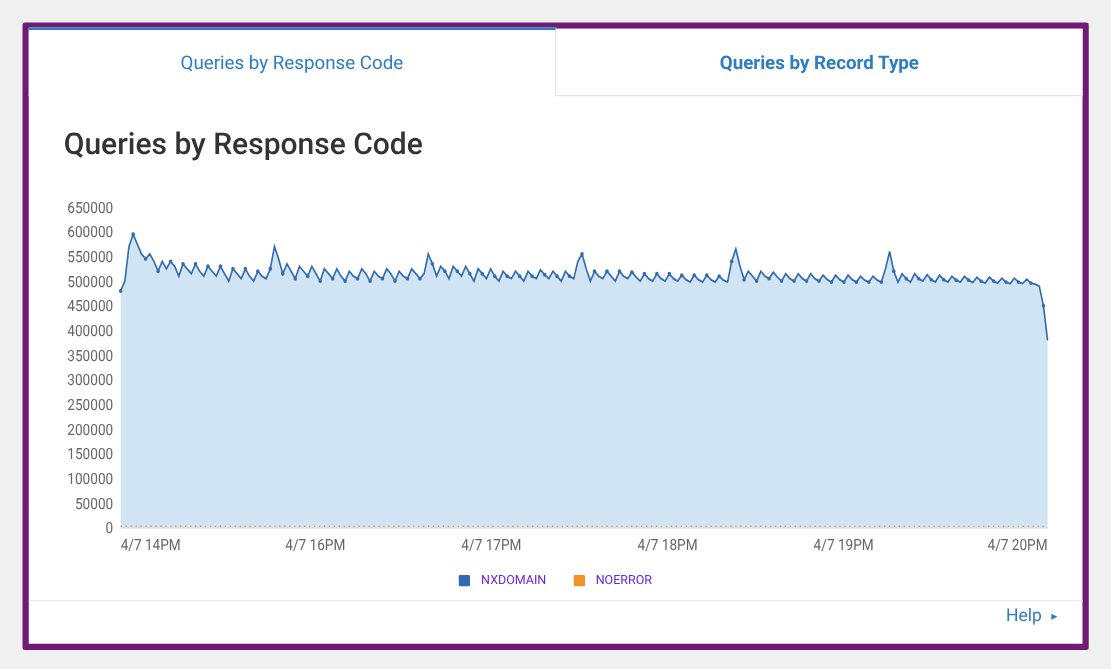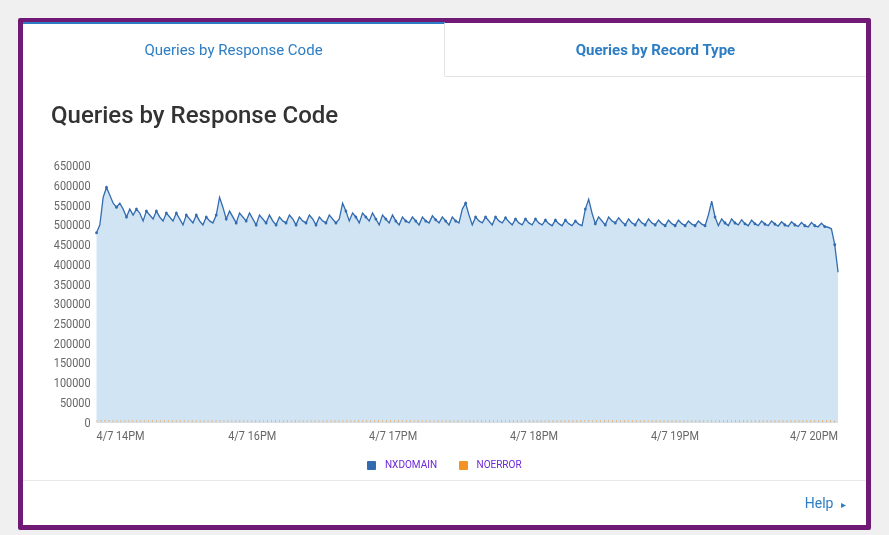--- a/index.html
+++ b/index.html
@@ -72,21 +72,21 @@
   }
   .swatch {
     display: inline-block;
     width: 9px; height: 9px;
     margin-right: 6px;
     vertical-align: middle;
     border-radius: 1px;
   }
   .footer {
     border-top: 1px solid #e9e9e9;
-    padding: 14px 20px 14px 20px;
+    padding: 4px 20px 14px 20px;
     text-align: right;
     font-size: 14px;
   }
   .help-link {
     color: #2c7dc3;
     cursor: pointer;
   }
   .help-link .caret {
     display: inline-block;
     margin-left: 4px;

